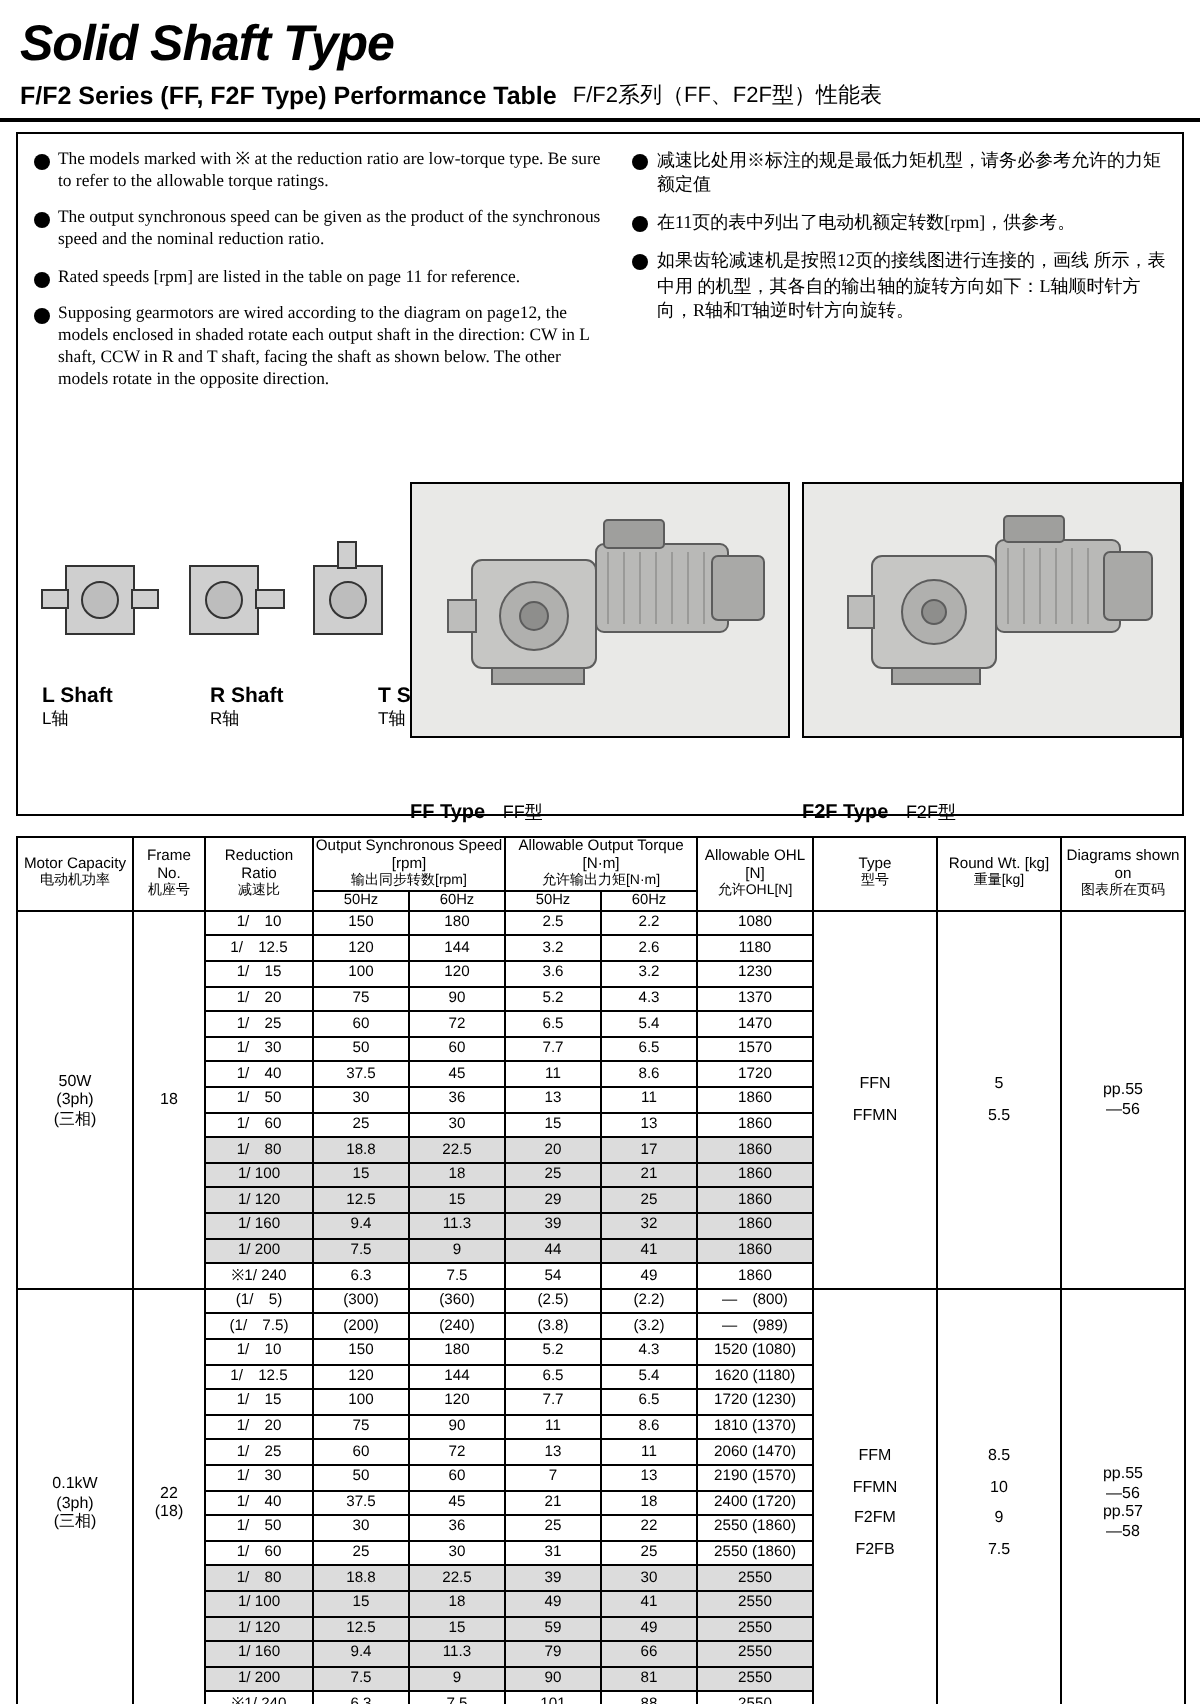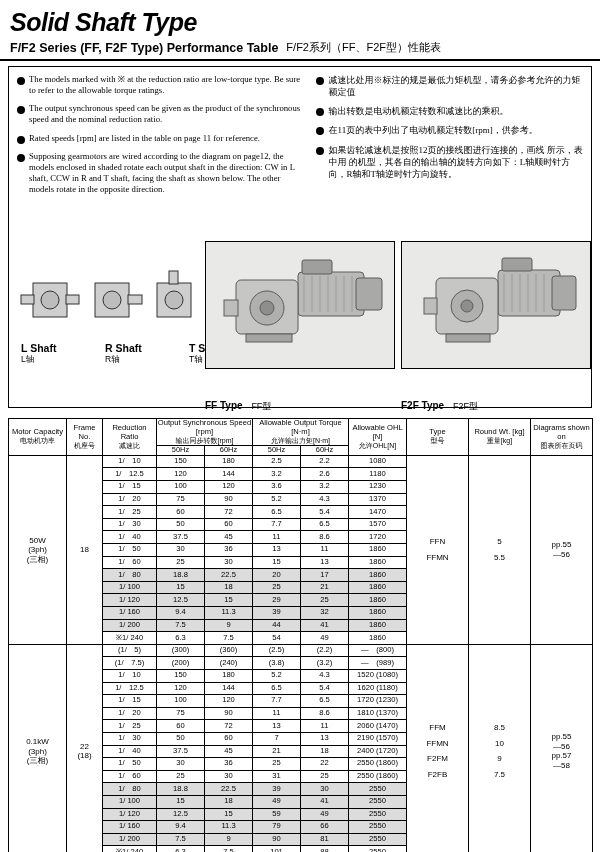--- a/index.html
+++ b/index.html
@@ -136,24 +136,20 @@
         </div>
         <div class="note">
           <span class="bullet"></span>
           <span class="note-text">Supposing gearmotors are wired according to the diagram on page12, the models enclosed in shaded  rotate each output shaft in the direction: CW in L shaft, CCW in R and T shaft, facing the shaft as shown below. The other models rotate in the opposite direction.</span>
         </div>
       </div>
       <div class="notes-col right">
         <div class="note">
           <span class="bullet"></span>
           <span class="note-text cn">减速比处用※标注的规是最低力矩机型，请务必参考允许的力矩额定值</span>
-        </div>
-        <div class="note">
-          <span class="bullet"></span>
-          <span class="note-text cn">输出转数是电动机额定转数和减速比的乘积。</span>
         </div>
         <div class="note">
           <span class="bullet"></span>
           <span class="note-text cn">在11页的表中列出了电动机额定转数[rpm]，供参考。</span>
         </div>
         <div class="note">
           <span class="bullet"></span>
           <span class="note-text cn">如果齿轮减速机是按照12页的接线图进行连接的，画线 所示，表中用   的机型，其各自的输出轴的旋转方向如下：L轴顺时针方向，R轴和T轴逆时针方向旋转。</span>
         </div>
       </div>

